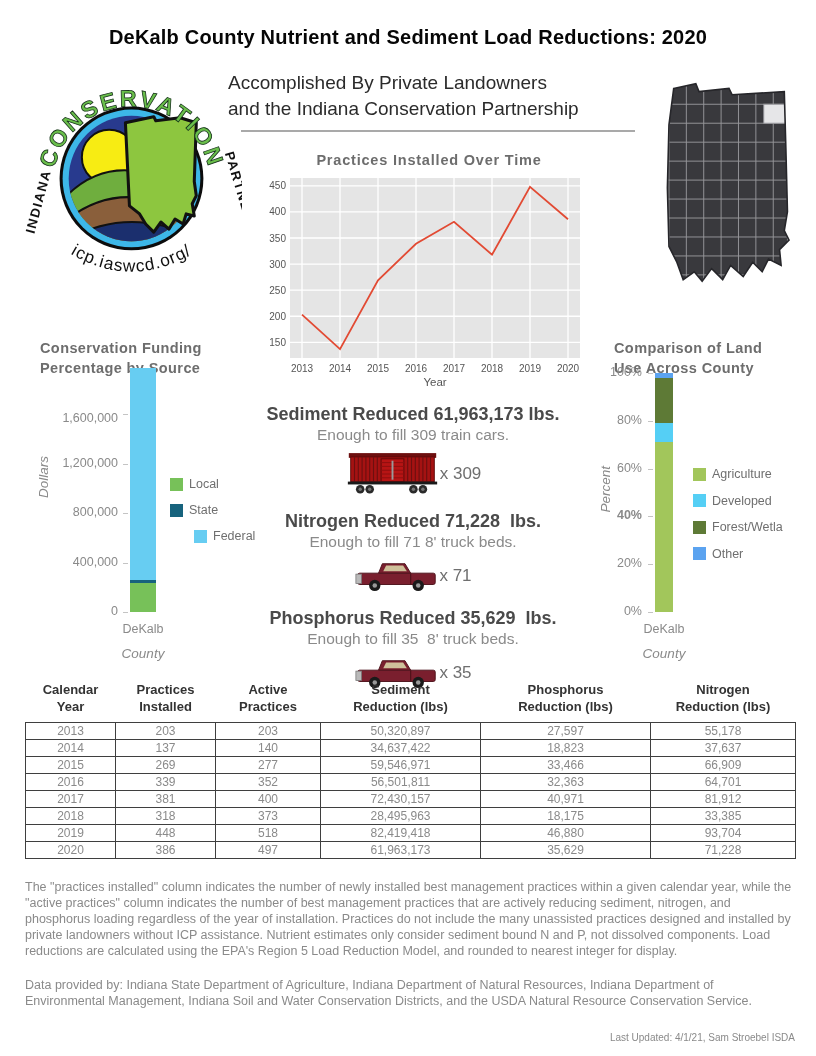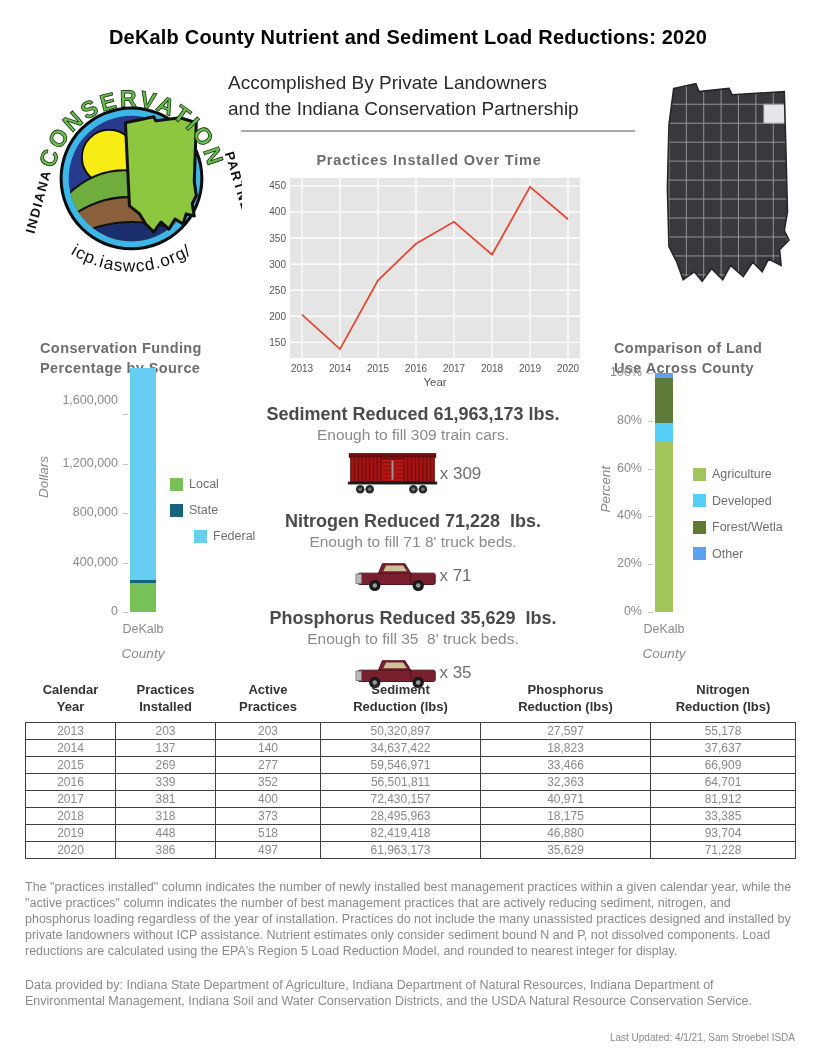--- a/index.html
+++ b/index.html
@@ -232,21 +232,21 @@
     <div class="ylabel-rot" id="funding-ylabel">Dollars</div>
     <div class="plot" id="funding-plot">
         <div class="ytick" style="width: 88px; top: 236px;">0</div>
         <div class="ymark" style="left: 93px; top: 244px;"></div>
         <div class="ytick" style="width: 88px; top: 186.582px;">400,000</div>
         <div class="ymark" style="left: 93px; top: 194.582px;"></div>
         <div class="ytick" style="width: 88px; top: 137.165px;">800,000</div>
         <div class="ymark" style="left: 93px; top: 145.165px;"></div>
         <div class="ytick" style="width: 88px; top: 87.7468px;">1,200,000</div>
         <div class="ymark" style="left: 93px; top: 95.7468px;"></div>
-        <div class="ytick" style="width: 88px; top: 25px;">1,600,000</div>
+        <div class="ytick" style="width: 88px; top: 43px;">1,600,000</div>
         <div class="ymark" style="left: 93px; top: 46.3291px;"></div>
         <div class="stack" style="left: 100px; width: 26px; top: 0px;">
           <div style="height: 211.878px; background: rgb(103, 205, 242);"></div>
           <div style="height: 3.08861px; background: rgb(23, 99, 125);"></div>
           <div style="height: 29.0329px; background: rgb(119, 193, 89);"></div>
         </div>
         <div class="legend" style="left: 140px; top: 103px;">
           <div class="leg-item" style="height: 26px;">
             <span class="sw" style="background: rgb(119, 193, 89);"></span>
             <span>Local</span>
@@ -267,21 +267,21 @@
 
   <div class="bar-block" id="landuse-block">
     <div class="bar-title">Comparison of Land
 Use Across County</div>
     <div class="ylabel-rot" id="landuse-ylabel">Percent</div>
     <div class="plot" id="landuse-plot">
         <div class="ytick" style="width: 44px; top: 231px;">0%</div>
         <div class="ymark" style="left: 50px; top: 239px;"></div>
         <div class="ytick" style="width: 44px; top: 183.2px;">20%</div>
         <div class="ymark" style="left: 50px; top: 191.2px;"></div>
-        <div class="ytick" style="width: 44px; top: 135.4px;">40%</div>
+        <div class="ytick" style="width: 44px; top: 135.4px; font-weight: bold;">40%</div>
         <div class="ymark" style="left: 50px; top: 143.4px;"></div>
         <div class="ytick" style="width: 44px; top: 87.6px;">60%</div>
         <div class="ymark" style="left: 50px; top: 95.6px;"></div>
         <div class="ytick" style="width: 44px; top: 39.8px;">80%</div>
         <div class="ymark" style="left: 50px; top: 47.8px;"></div>
         <div class="ytick" style="width: 44px; top: -8px;">100%</div>
         <div class="ymark" style="left: 50px; top: 0px;"></div>
         <div class="stack" style="left: 57px; width: 18px; top: 0px;">
           <div style="height: 4.78px; background: rgb(91, 163, 240);"></div>
           <div style="height: 45.41px; background: rgb(94, 122, 54);"></div>

